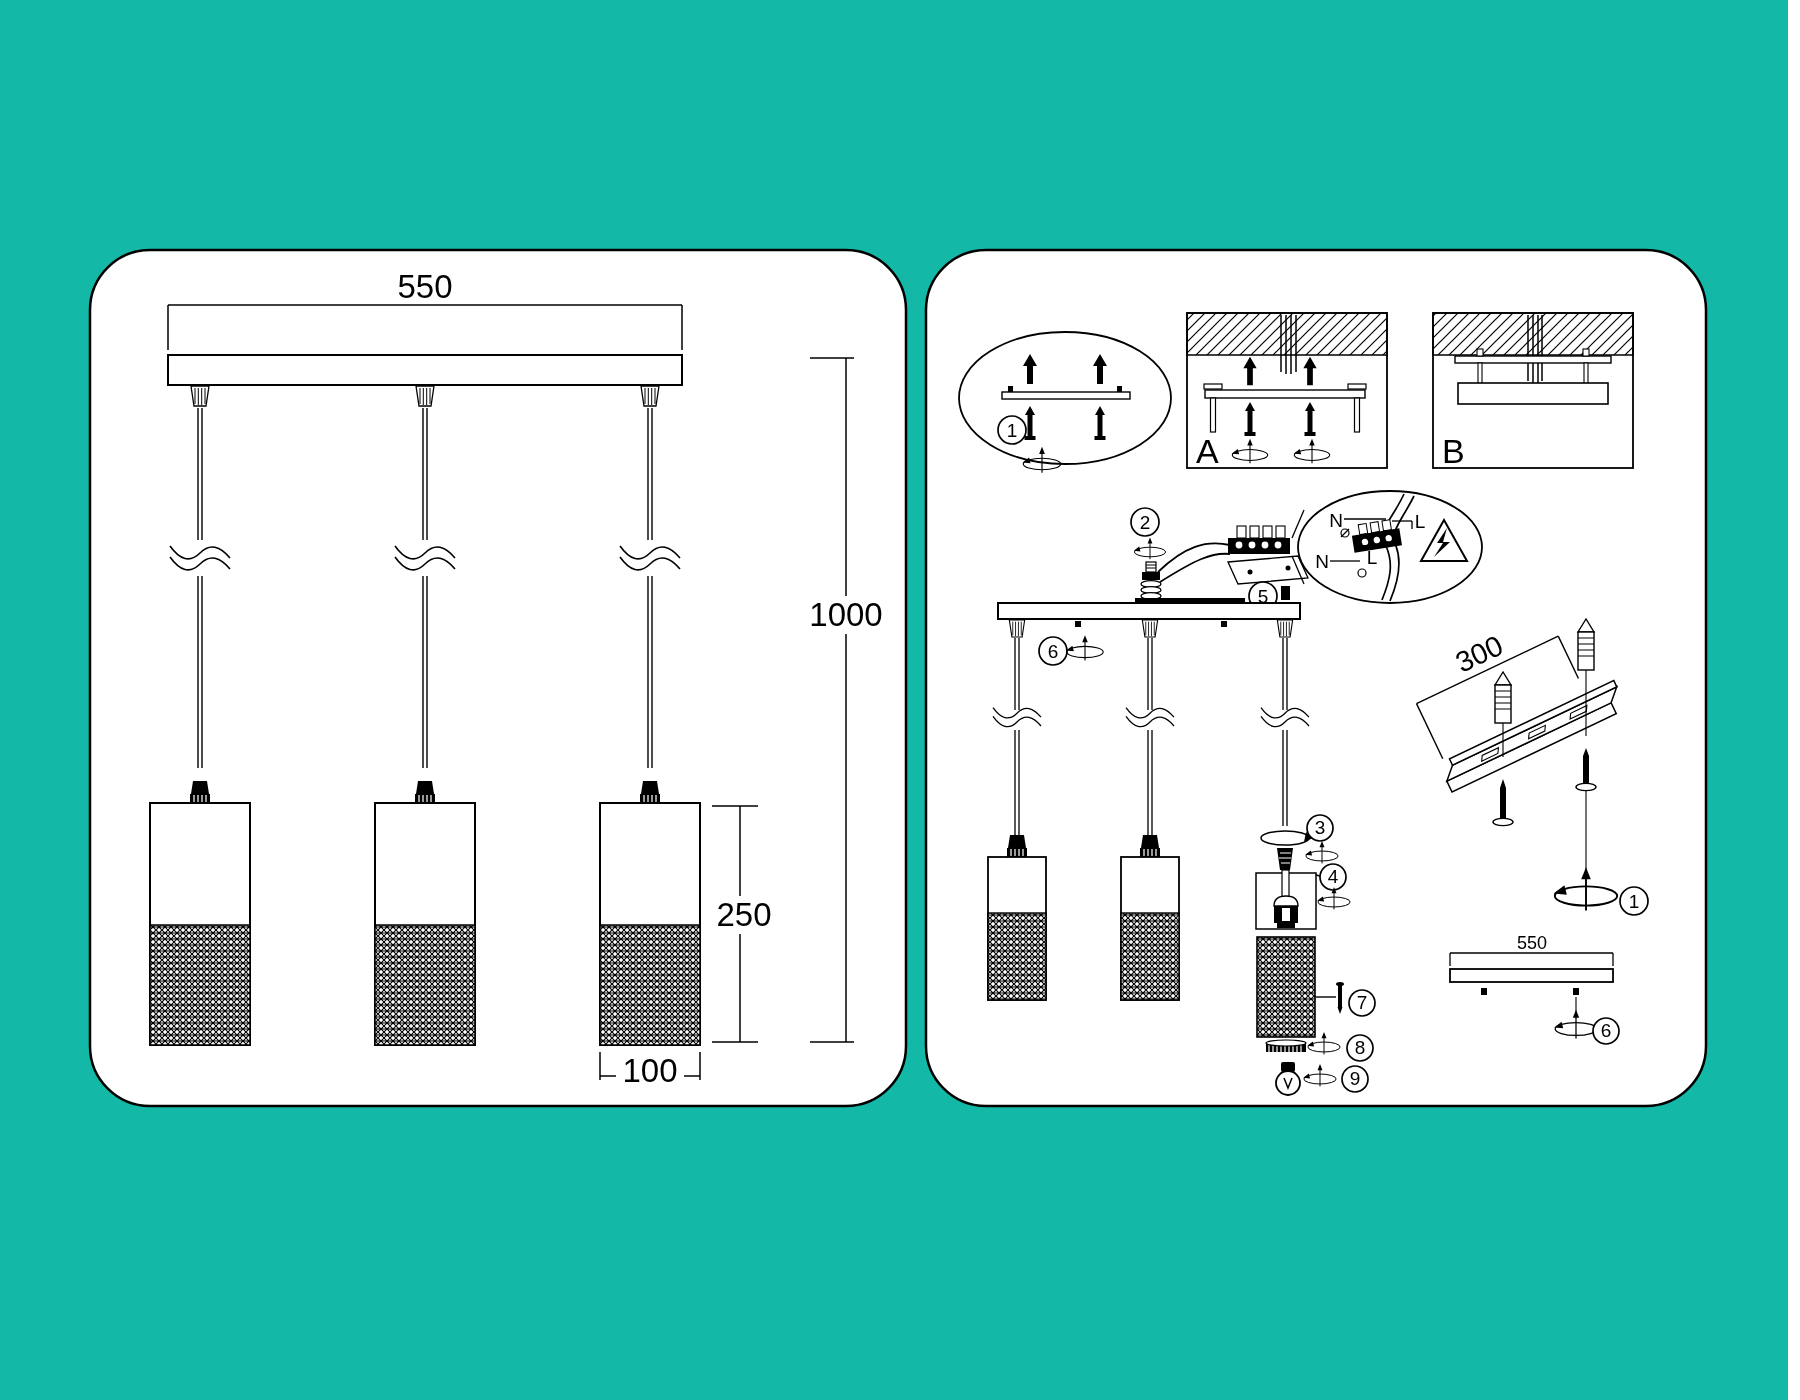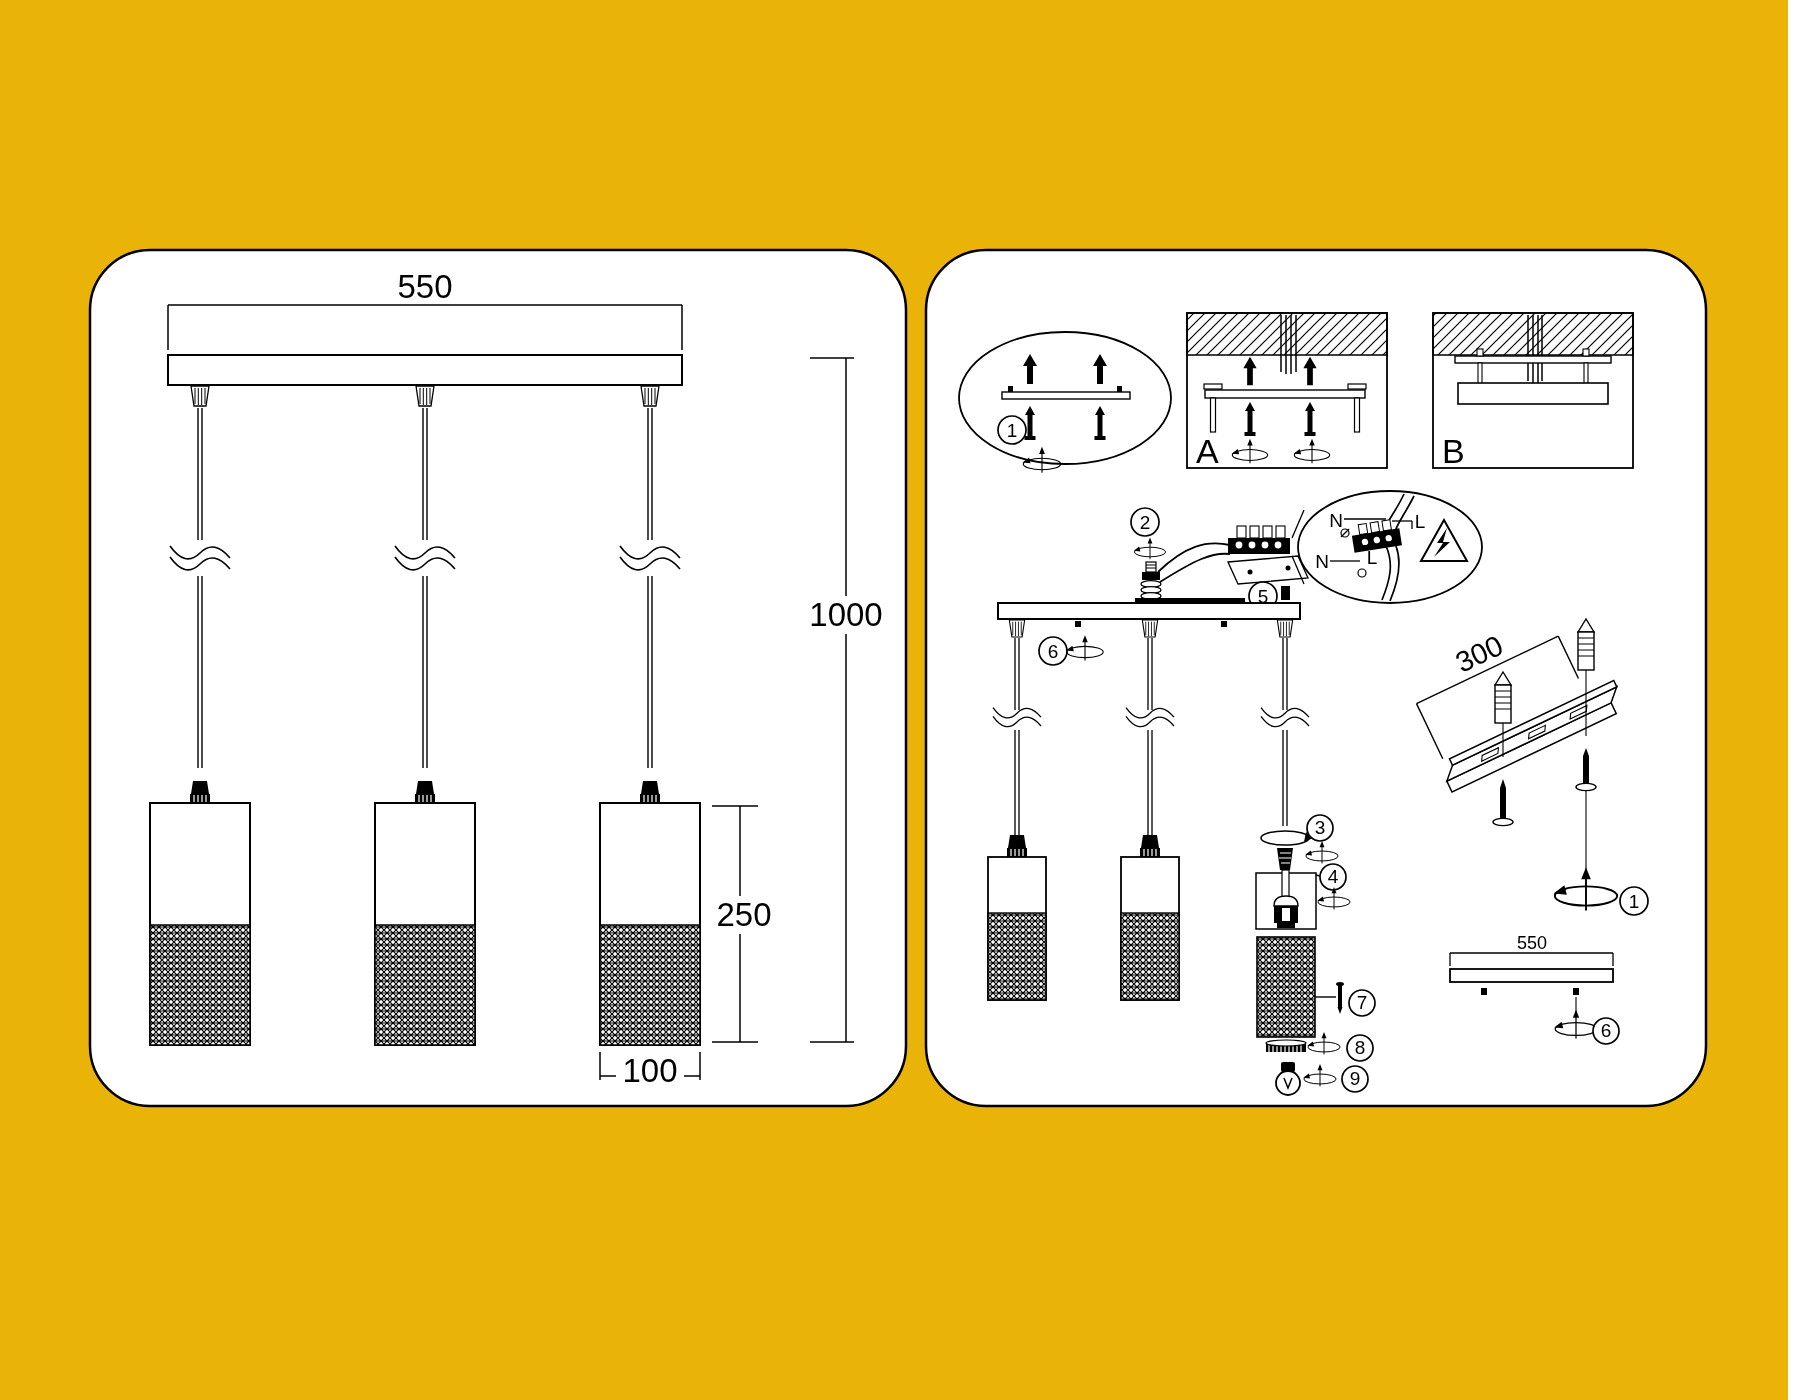--- a/index.html
+++ b/index.html
@@ -1,16 +1,16 @@
 <!DOCTYPE html>
 <html><head>
 <meta charset="utf-8">
 <style>
   html,body{margin:0;padding:0;background:#ffffff;}
-  #canvas{position:relative;width:1788px;height:1400px;background:#eab308;overflow:hidden;}
+  #canvas{position:relative;width:1788px;height:1400px;background:#14b8a6;overflow:hidden;}
   svg{position:absolute;left:0;top:0;}
   text{font-family:"Liberation Sans",sans-serif;fill:#000;}
   .dim{font-size:33px;}
   .dim-sm{font-size:18px;}
   .dim-rot{font-size:29px;}
   .cnum{font-size:19px;text-anchor:middle;}
   .letter{font-size:34px;}
   .wlabel{font-size:19px;text-anchor:middle;}
   .mid{text-anchor:middle;}
 </style>

